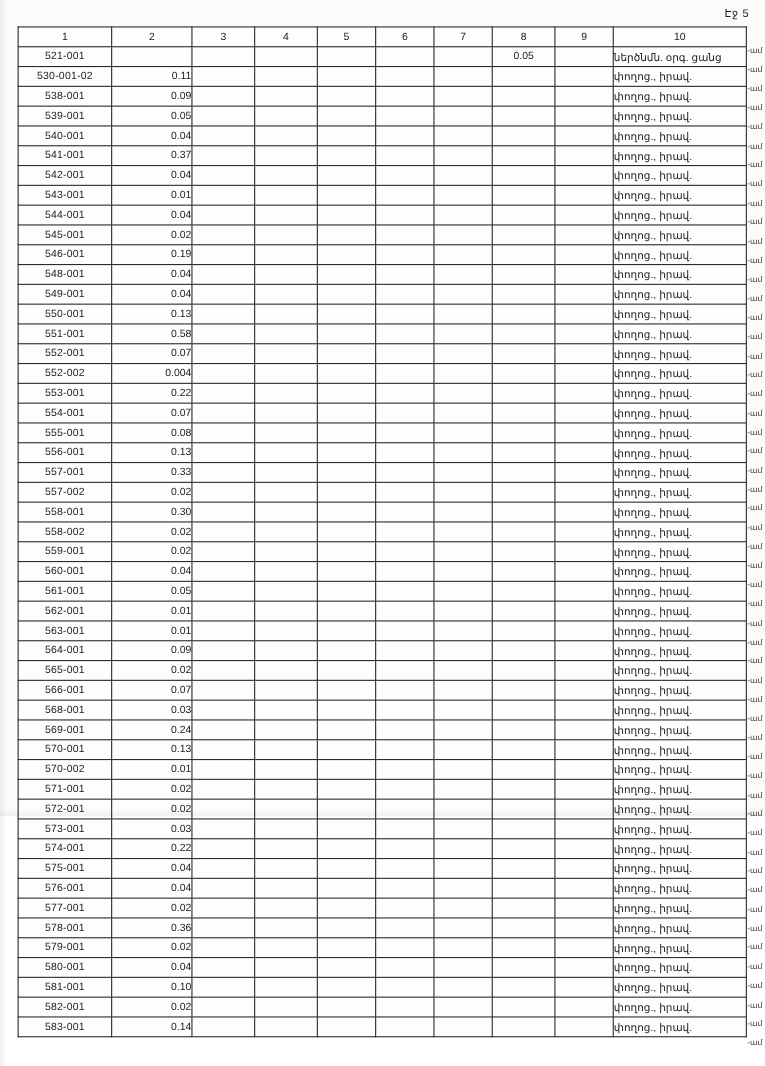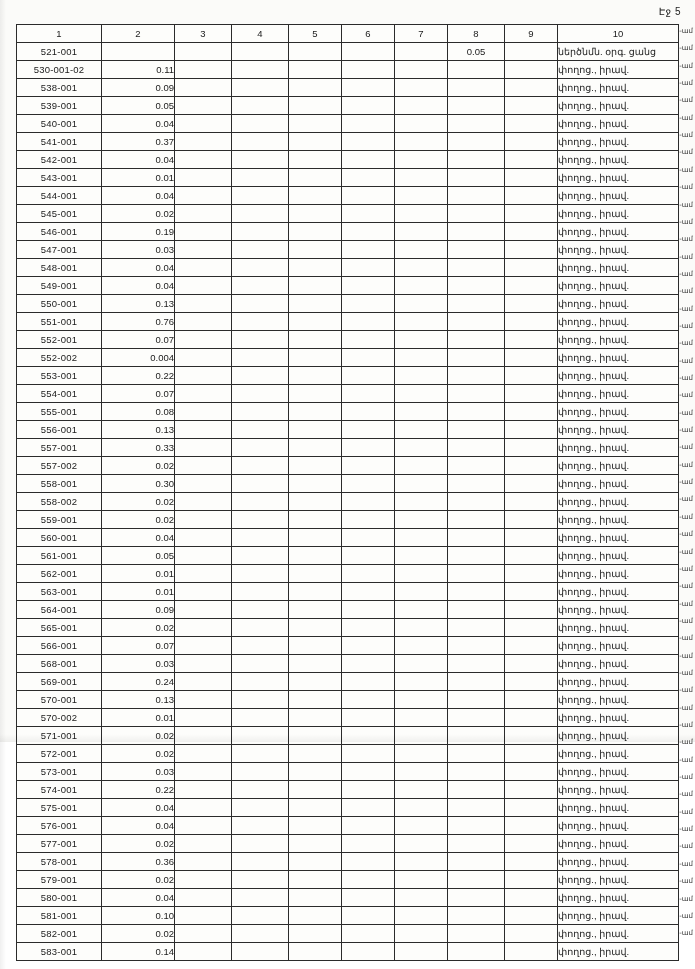--- a/index.html
+++ b/index.html
@@ -61,21 +61,21 @@
   .c4 { width: 56px; }
   .c5 { width: 52px; }
   .c6 { width: 52px; }
   .c7 { width: 52px; }
   .c8 { width: 56px; text-align: center; }
   .c9 { width: 52px; }
   .c10 { width: 120px; text-align: left; padding-left: 4px; font-size: 8.5px; }
   .hdr .c1, .hdr .c2, .hdr .c10 { text-align: center; padding-left: 0; }
   .side-marks {
     position: absolute;
-    top: 9px;
+    top: 24px;
     right: 0px;
     width: 16px;
     height: 940px;
   }
   .side-mark {
     position: absolute;
     right: 2px;
     font-size: 7px;
     color: #333;
     font-family: "DejaVu Sans", sans-serif;
@@ -243,32 +243,20 @@
             <td class="c3"></td>
             <td class="c4"></td>
             <td class="c5"></td>
             <td class="c6"></td>
             <td class="c7"></td>
             <td class="c8"></td>
             <td class="c9"></td>
             <td class="c10">փողոց., իրավ.</td>
           </tr>
           <tr>
-            <td class="c1">547-001</td>
-            <td class="c2">0.03</td>
-            <td class="c3"></td>
-            <td class="c4"></td>
-            <td class="c5"></td>
-            <td class="c6"></td>
-            <td class="c7"></td>
-            <td class="c8"></td>
-            <td class="c9"></td>
-            <td class="c10">փողոց., իրավ.</td>
-          </tr>
-          <tr>
             <td class="c1">548-001</td>
             <td class="c2">0.04</td>
             <td class="c3"></td>
             <td class="c4"></td>
             <td class="c5"></td>
             <td class="c6"></td>
             <td class="c7"></td>
             <td class="c8"></td>
             <td class="c9"></td>
             <td class="c10">փողոց., իրավ.</td>
@@ -292,21 +280,21 @@
             <td class="c4"></td>
             <td class="c5"></td>
             <td class="c6"></td>
             <td class="c7"></td>
             <td class="c8"></td>
             <td class="c9"></td>
             <td class="c10">փողոց., իրավ.</td>
           </tr>
           <tr>
             <td class="c1">551-001</td>
-            <td class="c2">0.76</td>
+            <td class="c2">0.58</td>
             <td class="c3"></td>
             <td class="c4"></td>
             <td class="c5"></td>
             <td class="c6"></td>
             <td class="c7"></td>
             <td class="c8"></td>
             <td class="c9"></td>
             <td class="c10">փողոց., իրավ.</td>
           </tr>
           <tr>

